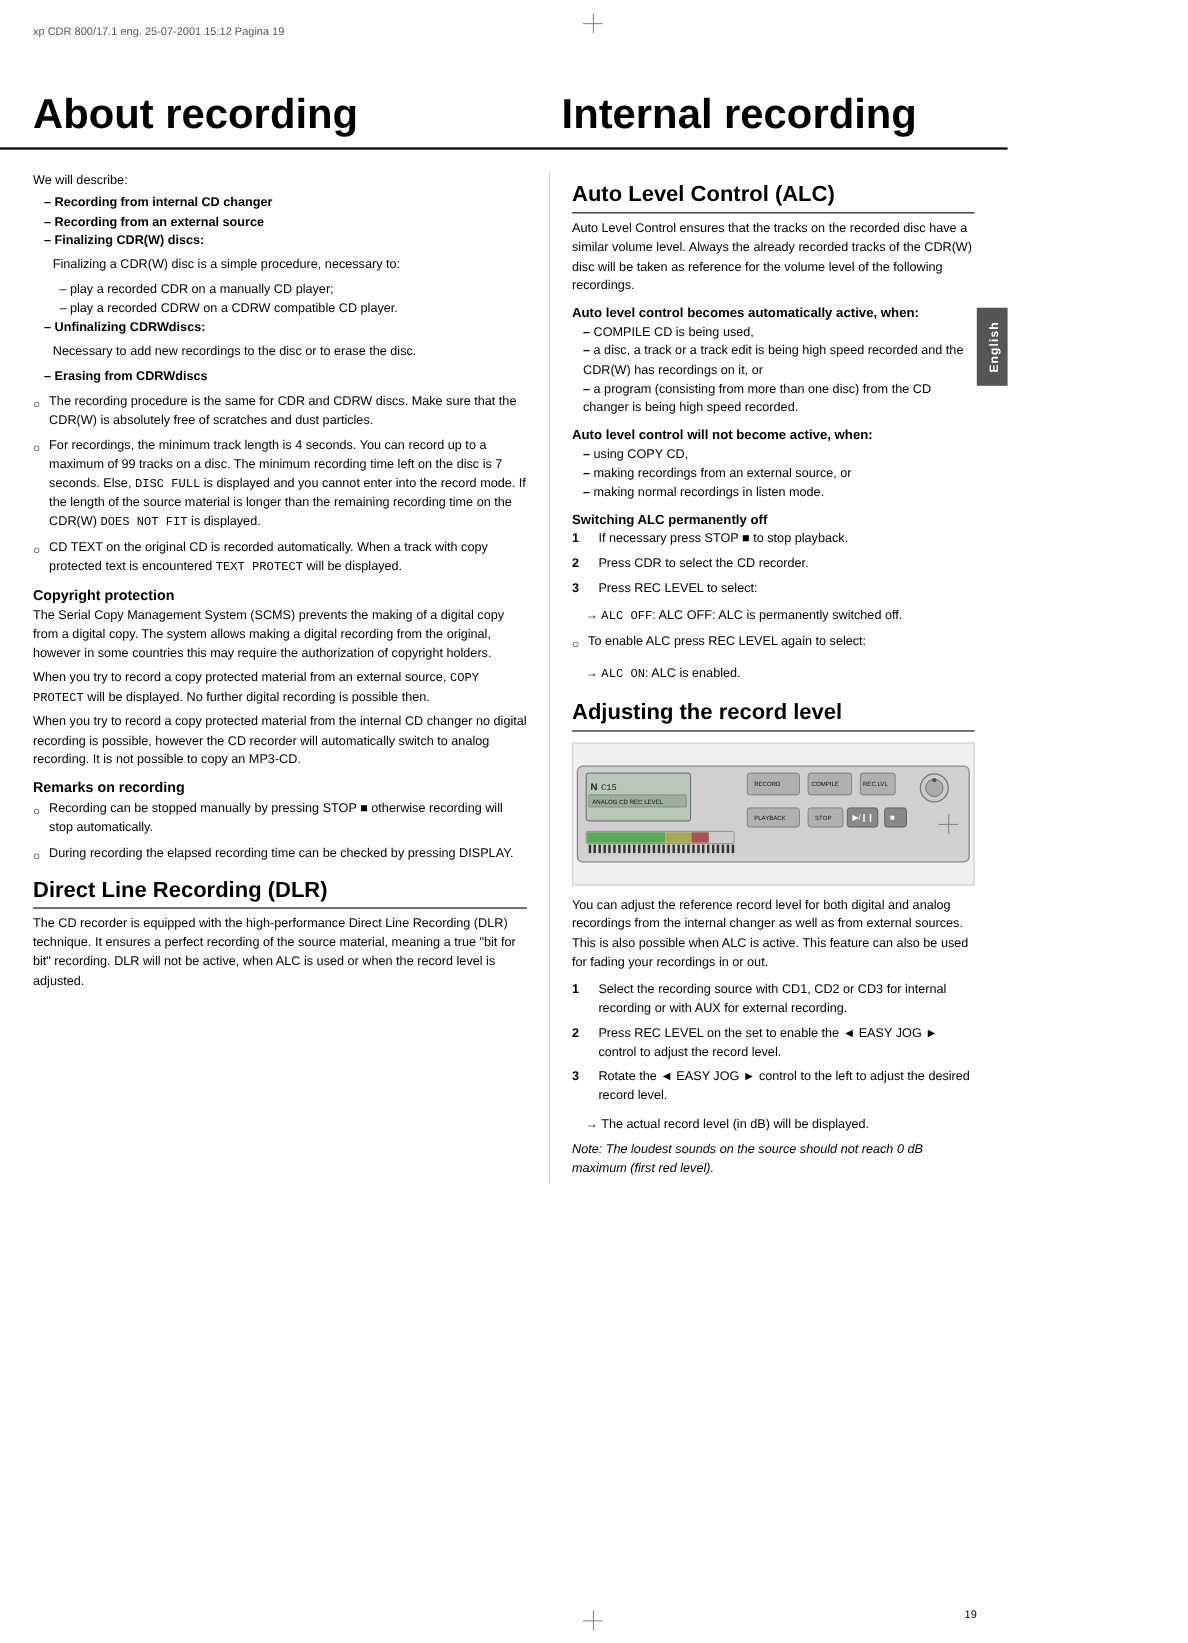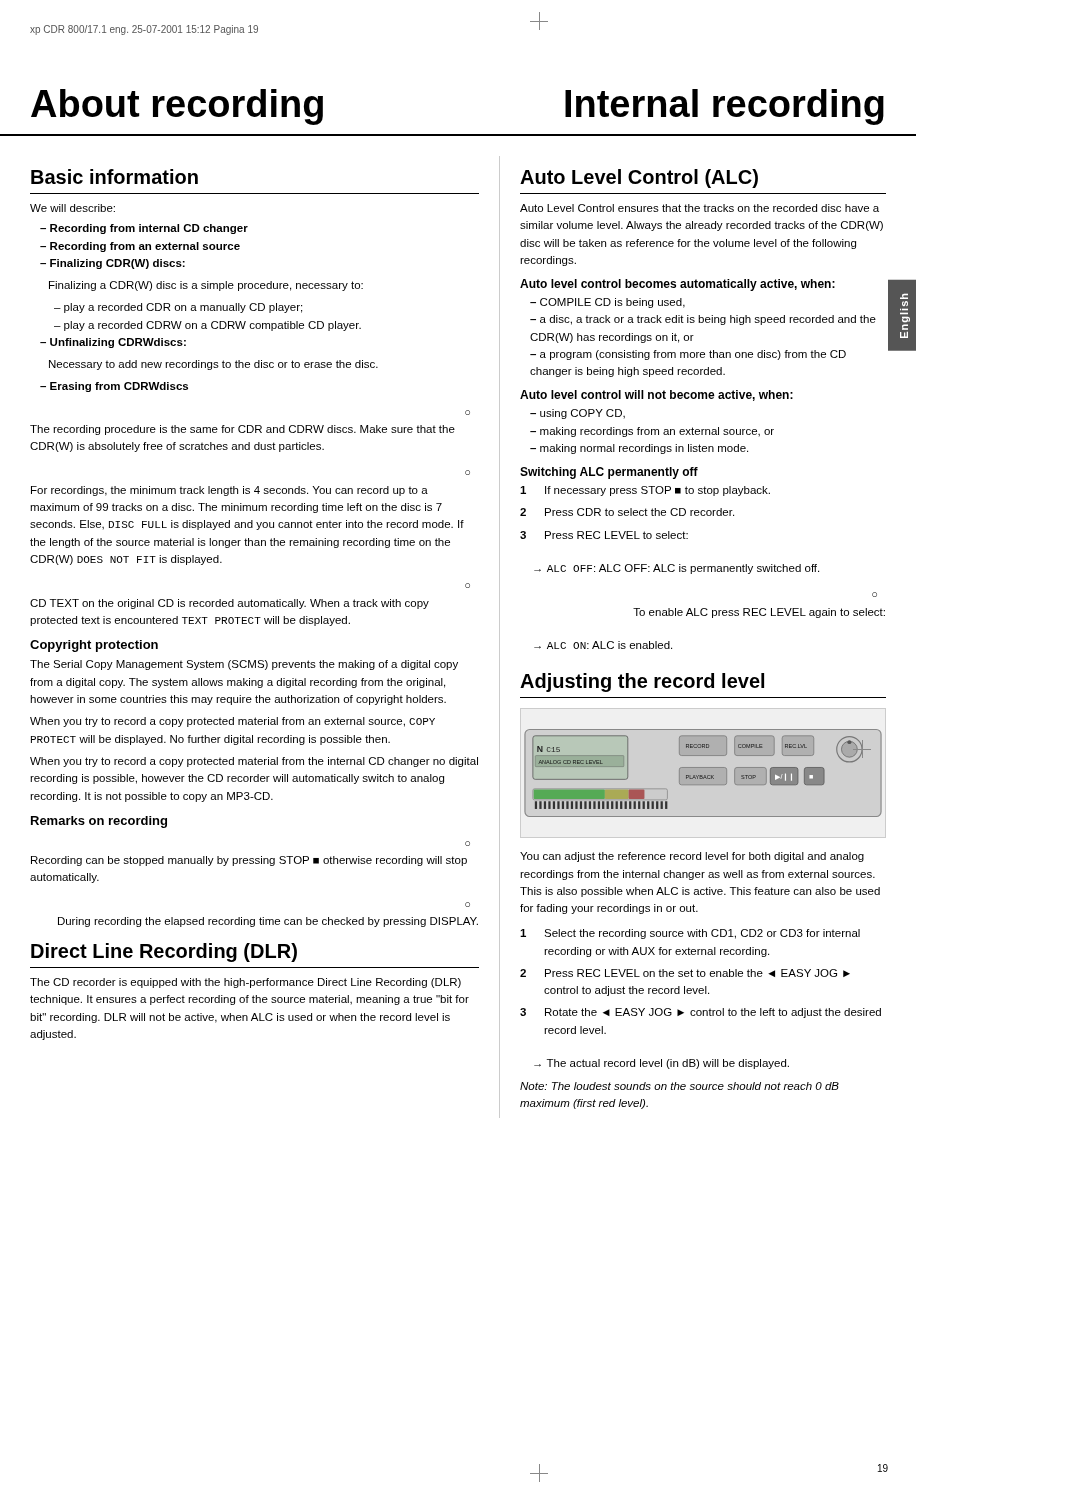--- a/index.html
+++ b/index.html
@@ -37,21 +37,21 @@
     }
     .title-about {
       font-size: 38px;
       font-weight: bold;
       flex: 1;
     }
     .title-internal {
       font-size: 38px;
       font-weight: bold;
       flex: 1;
-      text-align: right;
+      text-align: center;
     }
     
     .content-area {
       display: flex;
       flex-direction: row;
       padding: 0 10px;
     }
     .left-column {
       flex: 0 0 490px;
       padding: 0 20px;
@@ -115,25 +115,24 @@
     .indent-sm {
       padding-left: 10px;
     }
     ul.circle-list {
       list-style: none;
       padding-left: 0;
       margin-bottom: 8px;
     }
     ul.circle-list > li {
       display: flex;
-      flex-direction: column;
+      flex-direction: row;
       font-size: 11.5px;
       line-height: 1.5;
       margin-bottom: 6px;
-      align-items: flex-end;
     }
     ul.circle-list > li .circle-bullet {
       margin-right: 8px;
       margin-top: 3px;
       flex-shrink: 0;
     }
     .circle-bullet::before {
       content: "○";
       font-size: 11px;
     }
@@ -158,21 +157,20 @@
       font-weight: bold;
       margin-right: 10px;
       flex-shrink: 0;
       min-width: 14px;
     }
     .arrow-item {
       padding-left: 12px;
       font-size: 11.5px;
       line-height: 1.5;
       margin-bottom: 3px;
-      margin-top: 16px;
     }
     .arrow-item::before {
       content: "→ ";
     }
     
     .side-tab {
       position: absolute;
       right: 0;
       top: 280px;
       width: 28px;
@@ -258,21 +256,20 @@
   <div class="page-titles">
     <div class="title-about">About recording</div>
     <div class="title-internal">Internal recording</div>
   </div>
 
   <div class="content-area">
 
     <div class="left-column">
 
       <div>
-        <div class="section-heading">Basic information</div>
         <p class="describe-label">We will describe:</p>
         <ul class="dash-list">
           <li class="bold-item">Recording from internal CD changer</li>
           <li class="bold-item">Recording from an external source</li>
           <li class="bold-item">Finalizing CDR(W) discs:</li>
         </ul>
         <p class="indent">Finalizing a CDR(W) disc is a simple procedure, necessary to:</p>
         <div class="indent indent-sm">
           <div class="dash-indent">play a recorded CDR on a manually CD player;</div>
           <div class="dash-indent">play a recorded CDRW on a CDRW compatible CD player.</div>

